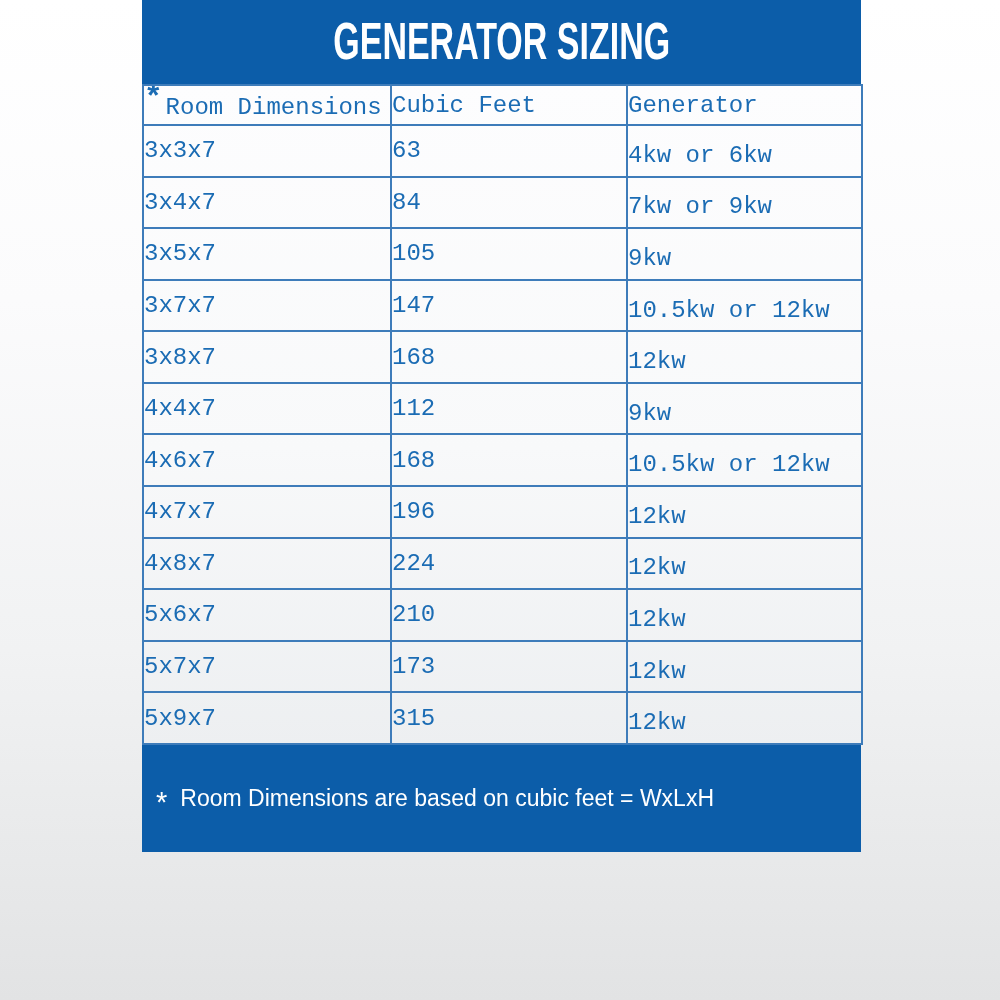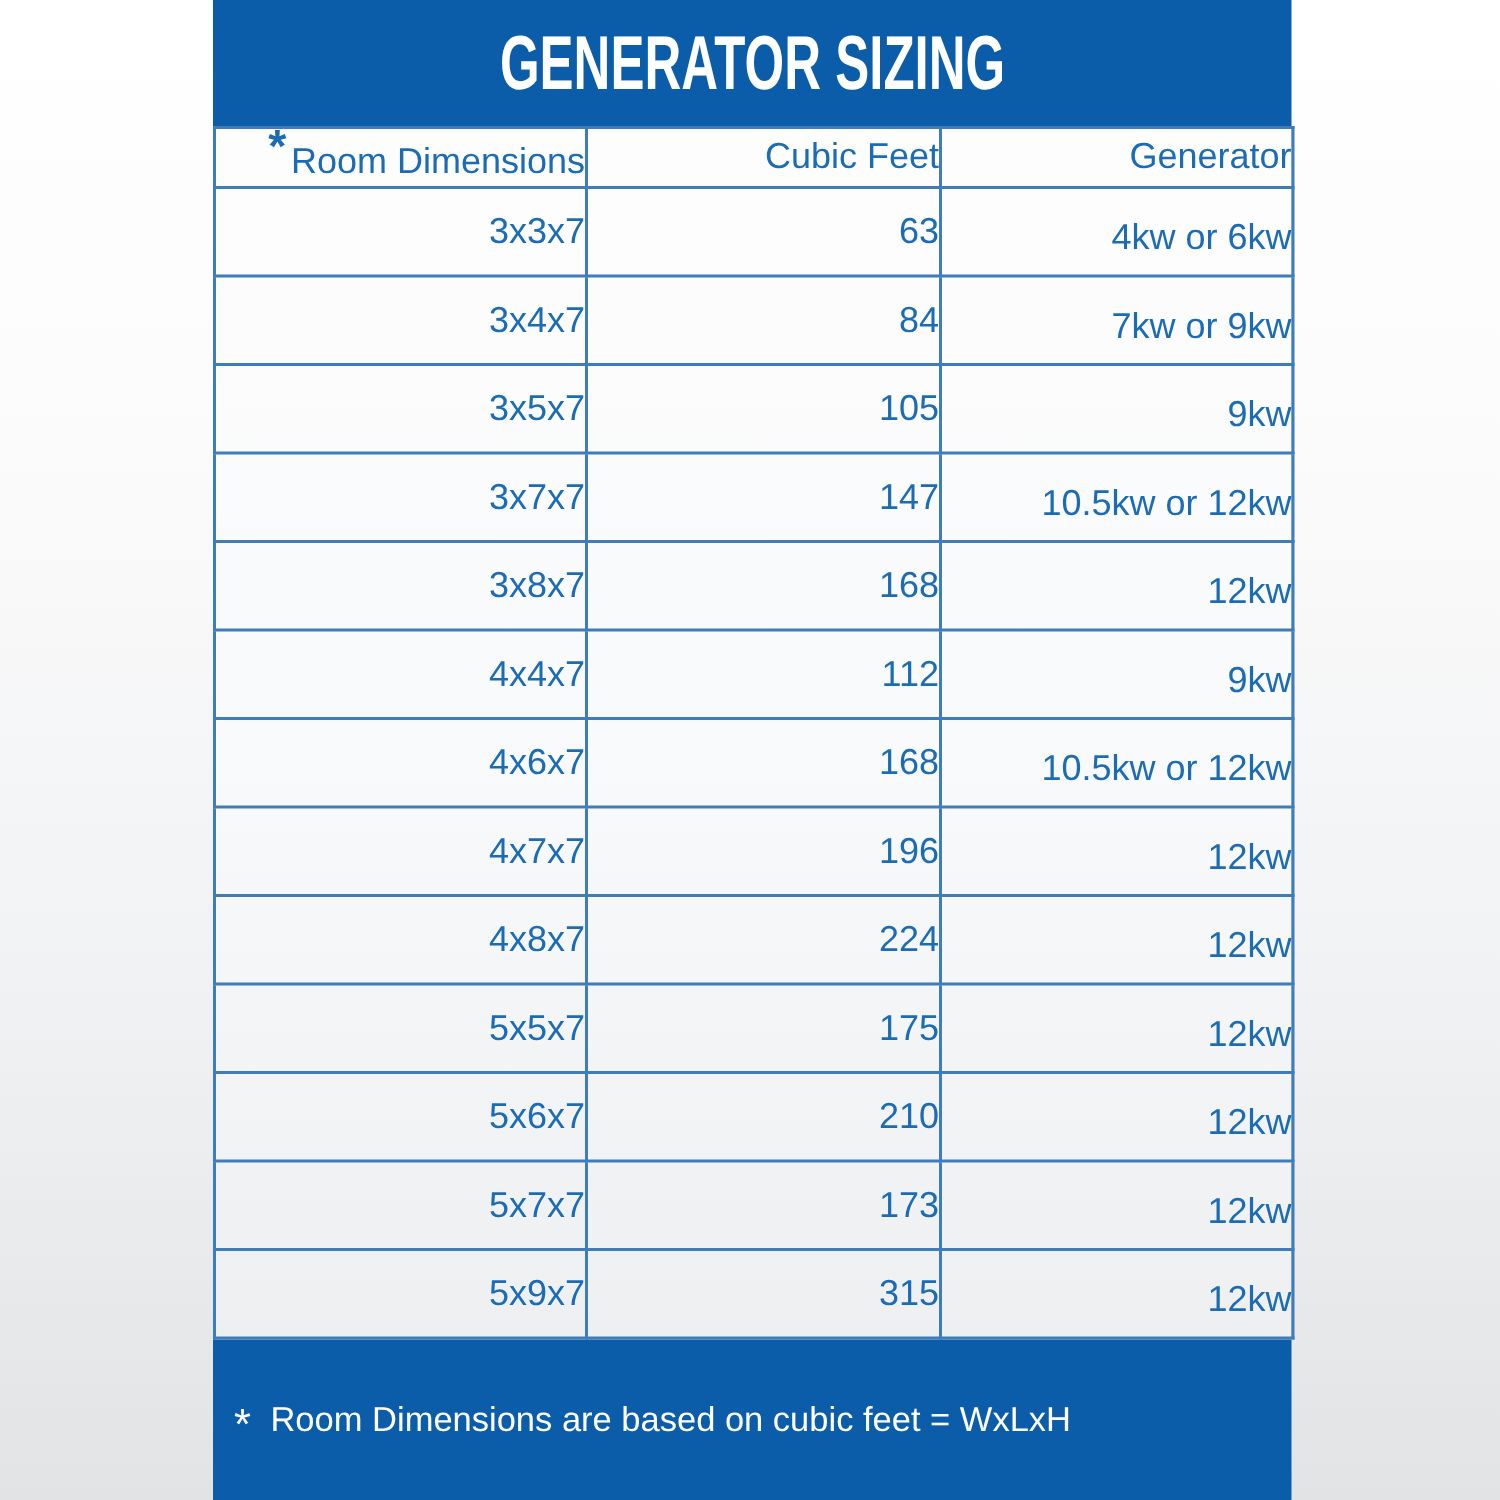--- a/index.html
+++ b/index.html
@@ -12,21 +12,21 @@
     position: relative;
     width: 1000px;
     height: 1000px;
     background: linear-gradient(180deg, #ffffff 0%, #fbfbfc 30%, #f1f2f3 65%, #e2e3e4 100%);
   }
   .panel {
     position: absolute;
     left: 142px;
     top: 0;
     width: 719px;
-    height: 1000px;
+    height: 852px;
     background: #0c5da9;
   }
   .title-bar {
     position: absolute;
     top: 0;
     left: 0;
     right: 0;
     height: 84px;
     display: flex;
     align-items: center;
@@ -53,25 +53,26 @@
     width: 100%;
     height: 100%;
     border-collapse: collapse;
     table-layout: fixed;
   }
   col.c1 { width: 248px; }
   col.c2 { width: 236px; }
   col.c3 { width: 235px; }
   th, td {
     border: 2px solid #3e7cba;
-    text-align: right;
+    text-align: left;
     vertical-align: middle;
     color: #1b6cb4;
     font-size: 24px;
     overflow: hidden;
+    font-family: Liberation Mono, monospace;
   }
   thead tr { height: 40px; }
   th { font-weight: 400; }
   th .ast {
     font-weight: 700;
     font-size: 31px;
     position: relative;
     top: -7px;
     margin-right: 3px;
   }
@@ -161,25 +162,20 @@
               <td class="dims">4x7x7</td>
               <td class="cubic">196</td>
               <td class="gen">12kw</td>
             </tr>
             <tr>
               <td class="dims">4x8x7</td>
               <td class="cubic">224</td>
               <td class="gen">12kw</td>
             </tr>
             <tr>
-              <td class="dims">5x5x7</td>
-              <td class="cubic">175</td>
-              <td class="gen">12kw</td>
-            </tr>
-            <tr>
               <td class="dims">5x6x7</td>
               <td class="cubic">210</td>
               <td class="gen">12kw</td>
             </tr>
             <tr>
               <td class="dims">5x7x7</td>
               <td class="cubic">173</td>
               <td class="gen">12kw</td>
             </tr>
             <tr>

